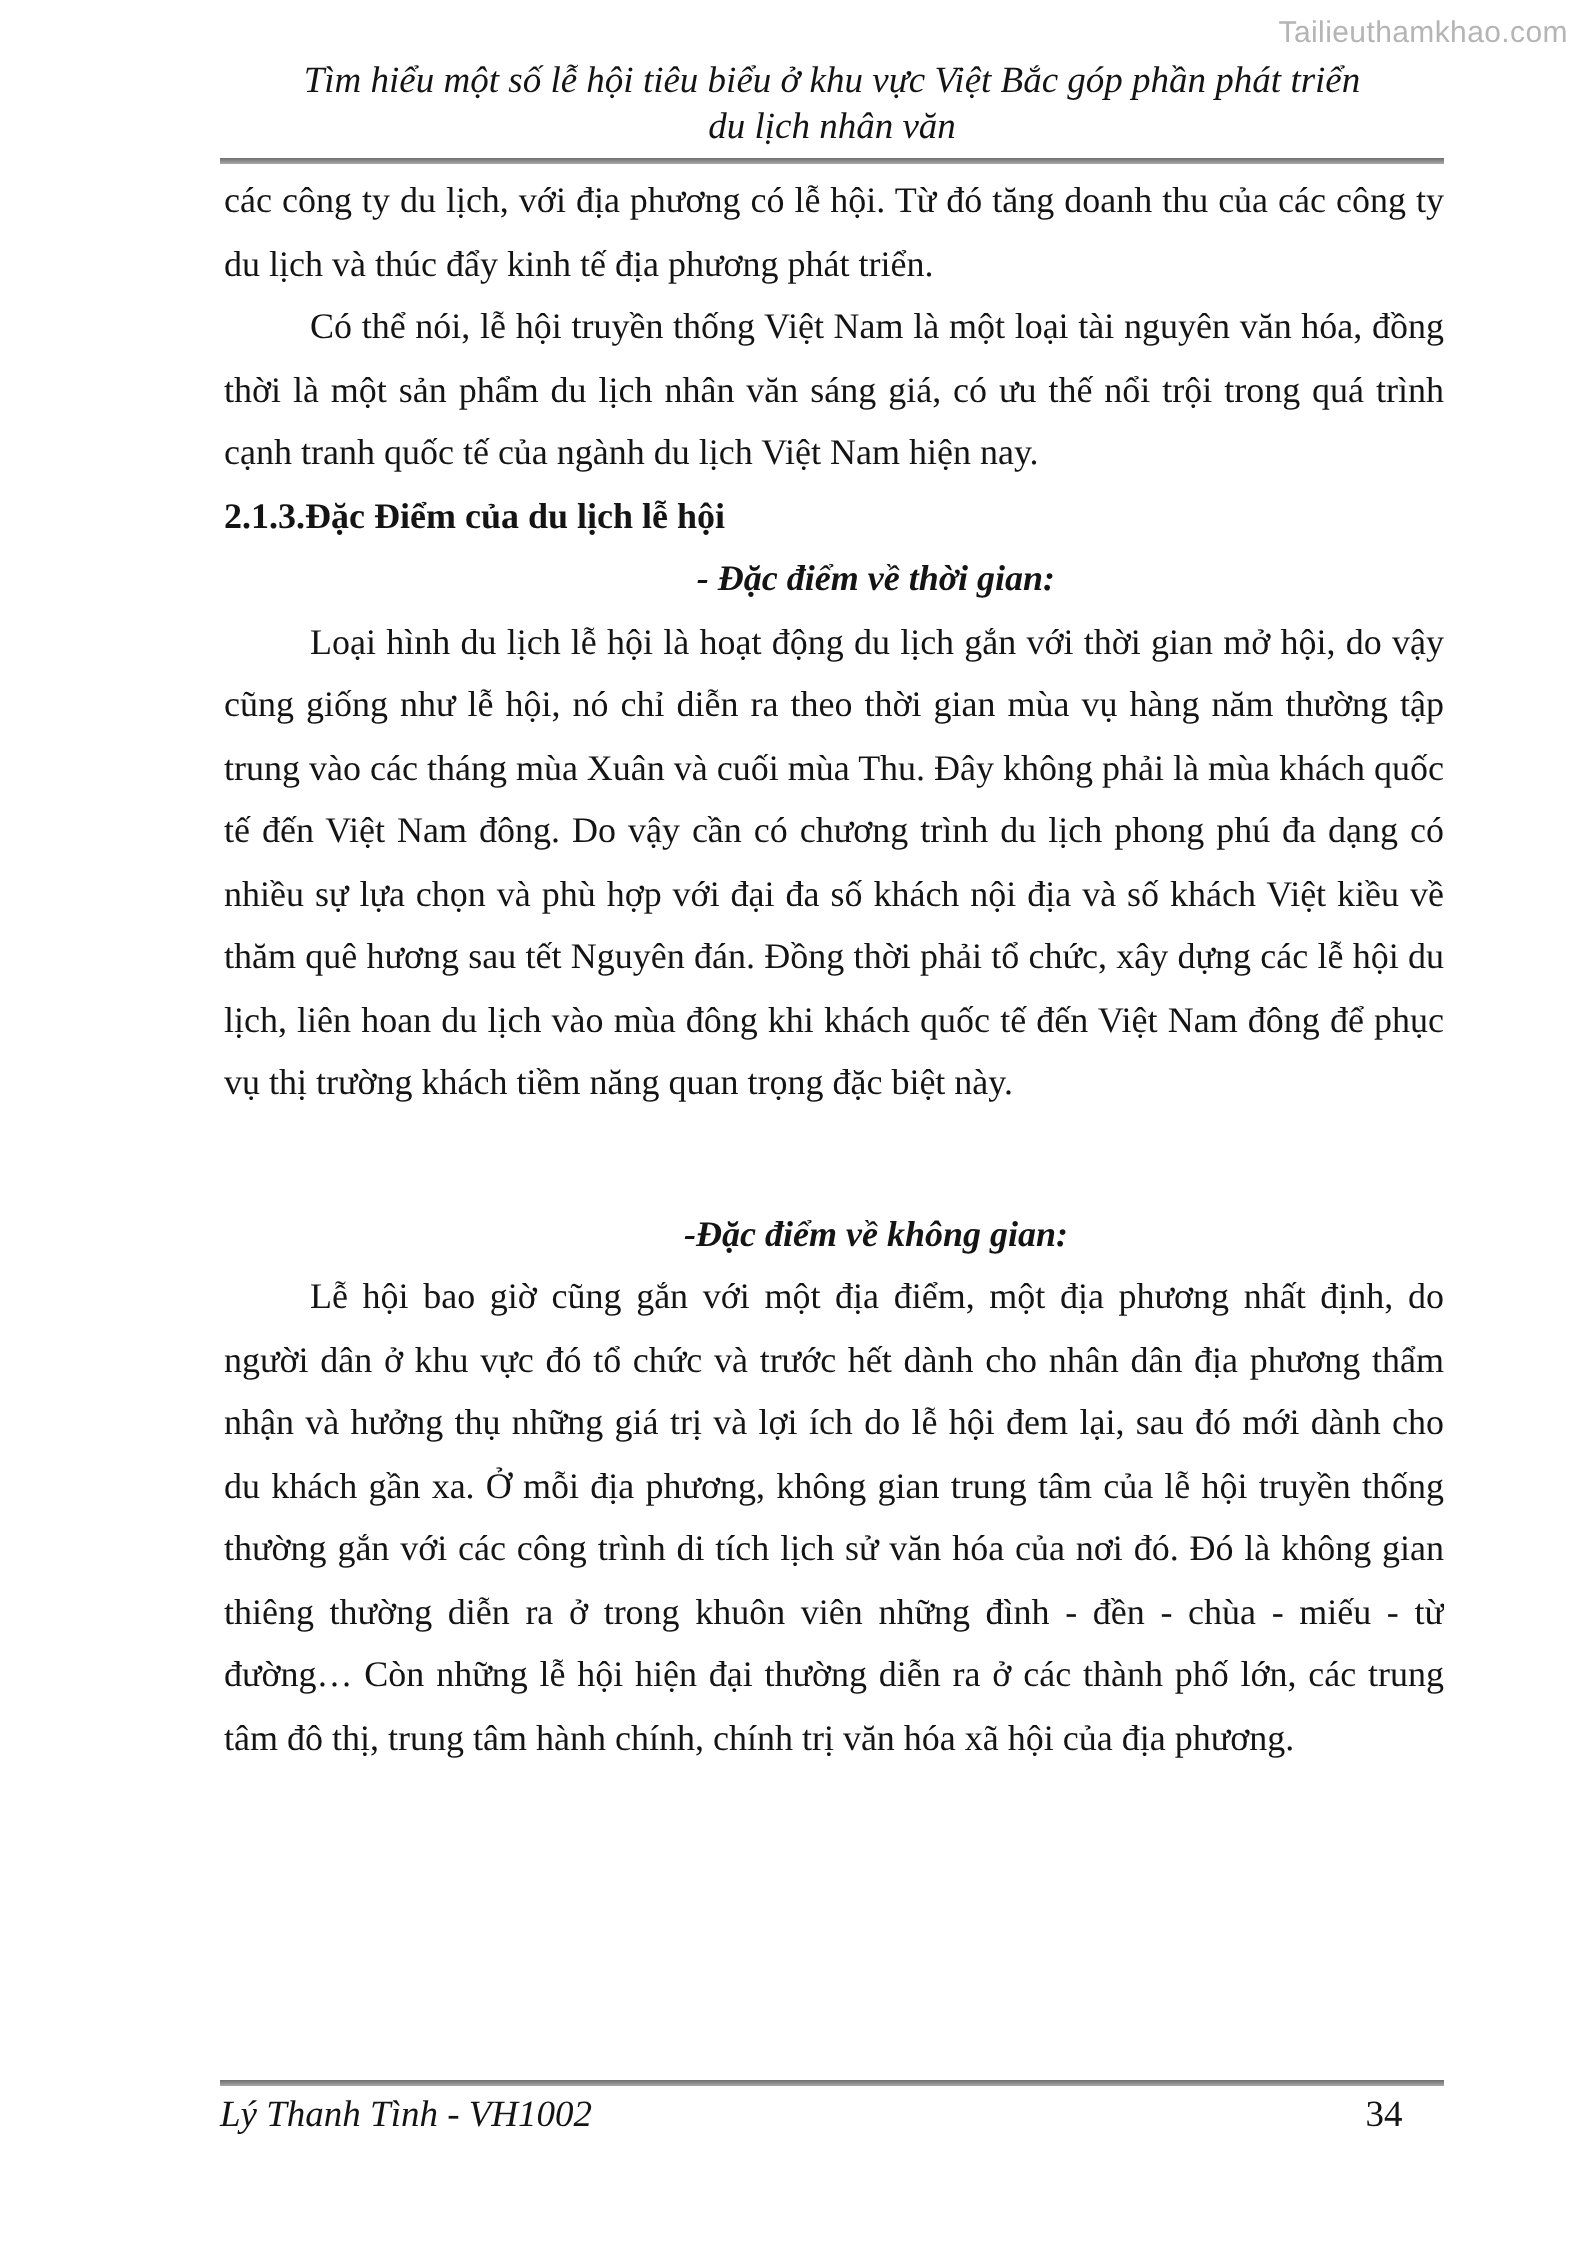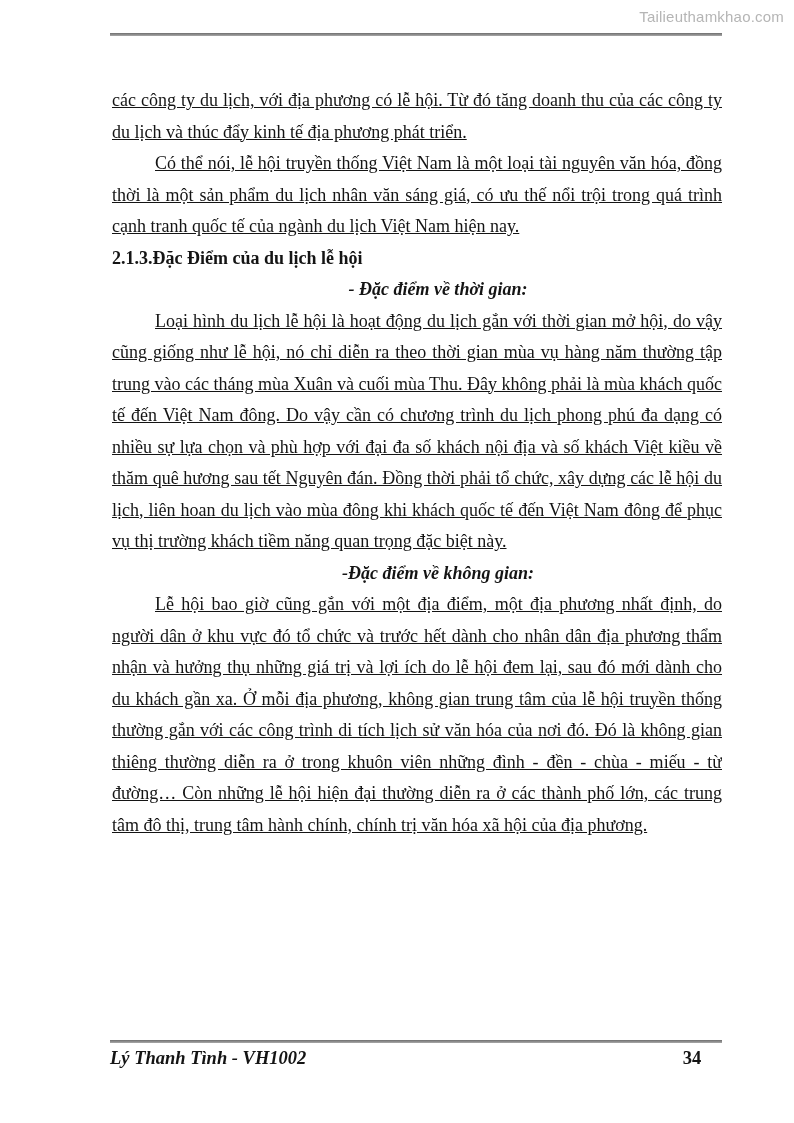--- a/index.html
+++ b/index.html
@@ -36,21 +36,20 @@
     margin-top:3px;height:3px;
     background:linear-gradient(#6e6e6e,#a9a9a9);
   }
   .body-text{
     position:absolute;top:85px;left:112px;width:610px;height:952px;
     overflow:hidden;
     font-size:18px;line-height:31.5px;
   }
   .para{
     text-align:justify;
-    text-decoration:underline;
   }
   .para.indent{text-indent:43px;}
   .section-heading{
     font-weight:bold;
     text-align:left;
   }
   .sub-heading{
     font-weight:bold;font-style:italic;
     padding-left:42px;
     text-align:center;
@@ -59,44 +58,47 @@
     position:absolute;top:1040px;left:110px;width:612px;
   }
   .footer-rule{
     height:3px;
     background:linear-gradient(#6e6e6e,#a9a9a9);
   }
   .footer-row{
     display:flex;align-items:baseline;
     padding-top:5px;
     font-size:18.5px;
-    font-weight:bold;
   }
   .footer-author{flex:1;font-style:italic;text-align:left;}
   .footer-page{width:60px;text-align:center;font-style:normal;}
   .footer-dept{flex:1;font-style:italic;text-align:right;}
 </style>
 </head>
 <body>
 
 <div class="page">
 
   <div class="watermark">Tailieuthamkhao.com</div>
 
   <div class="header">
+    <div class="header-title">
+      <div>Tìm hiểu một số lễ hội tiêu biểu ở khu vực Việt Bắc góp phần phát triển</div>
+      <div>du lịch nhân văn</div>
+    </div>
     <div class="header-rule"></div>
   </div>
 
   <div class="body-text">
     <p class="para">các công ty du lịch, với địa phương có lễ hội. Từ đó tăng doanh thu của các công ty du lịch và thúc đẩy kinh tế địa phương phát triển.</p>
     <p class="para indent">Có thể nói, lễ hội truyền thống Việt Nam là một loại tài nguyên văn hóa, đồng thời là một sản phẩm du lịch nhân văn sáng giá, có ưu thế nổi trội trong quá trình cạnh tranh quốc tế của ngành du lịch Việt Nam hiện nay.</p>
     <h2 class="section-heading" style="font-size:inherit;">2.1.3.Đặc Điểm của du lịch lễ hội</h2>
     <h3 class="sub-heading" style="font-size:inherit;">- Đặc điểm về thời gian:</h3>
     <p class="para indent">Loại hình du lịch lễ hội là hoạt động du lịch gắn với thời gian mở hội, do vậy cũng giống như lễ hội, nó chỉ diễn ra theo thời gian mùa vụ hàng năm thường tập trung vào các tháng mùa Xuân và cuối mùa Thu. Đây không phải là mùa khách quốc tế đến Việt Nam đông. Do vậy cần có chương trình du lịch phong phú đa dạng có nhiều sự lựa chọn và phù hợp với đại đa số khách nội địa và số khách Việt kiều về thăm quê hương sau tết Nguyên đán. Đồng thời phải tổ chức, xây dựng các lễ hội du lịch, liên hoan du lịch vào mùa đông khi khách quốc tế đến Việt Nam đông để phục vụ thị trường khách tiềm năng quan trọng đặc biệt này.</p>
-    <h3 class="sub-heading" style="font-size:inherit;">-Đặc điểm về không gian:</h3>
+    <h3 class="sub-heading" style="font-size:inherit;margin-top:44px;">-Đặc điểm về không gian:</h3>
     <p class="para indent">Lễ hội bao giờ cũng gắn với một địa điểm, một địa phương nhất định, do người dân ở khu vực đó tổ chức và trước hết dành cho nhân dân địa phương thẩm nhận và hưởng thụ những giá trị và lợi ích do lễ hội đem lại, sau đó mới dành cho du khách gần xa. Ở mỗi địa phương, không gian trung tâm của lễ hội truyền thống thường gắn với các công trình di tích lịch sử văn hóa của nơi đó. Đó là không gian thiêng thường diễn ra ở trong khuôn viên những đình - đền - chùa - miếu - từ đường… Còn những lễ hội hiện đại thường diễn ra ở các thành phố lớn, các trung tâm đô thị, trung tâm hành chính, chính trị văn hóa xã hội của địa phương.</p>
   </div>
 
   <div class="footer">
     <div class="footer-rule"></div>
     <div class="footer-row">
       <div class="footer-author">Lý Thanh Tình - VH1002</div>
       <div class="footer-page">34</div>
     </div>
   </div>

